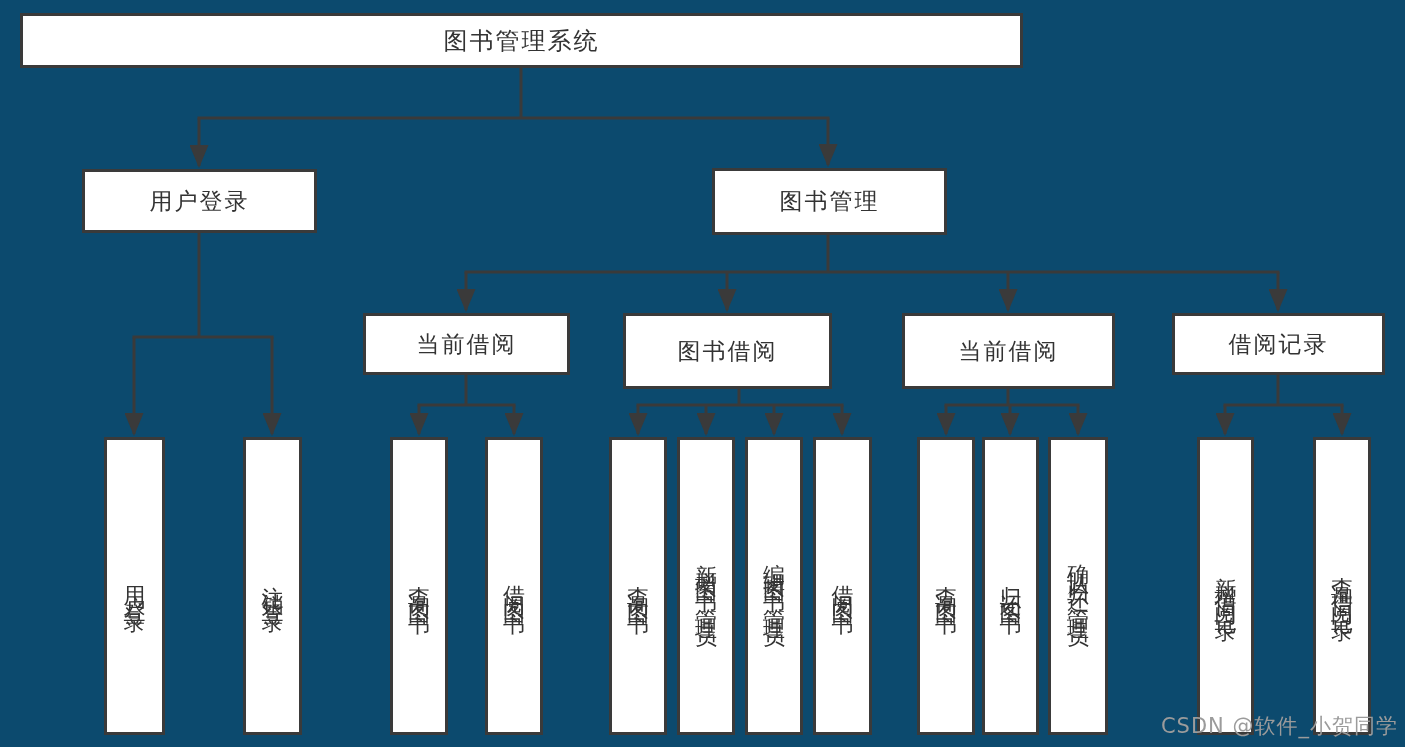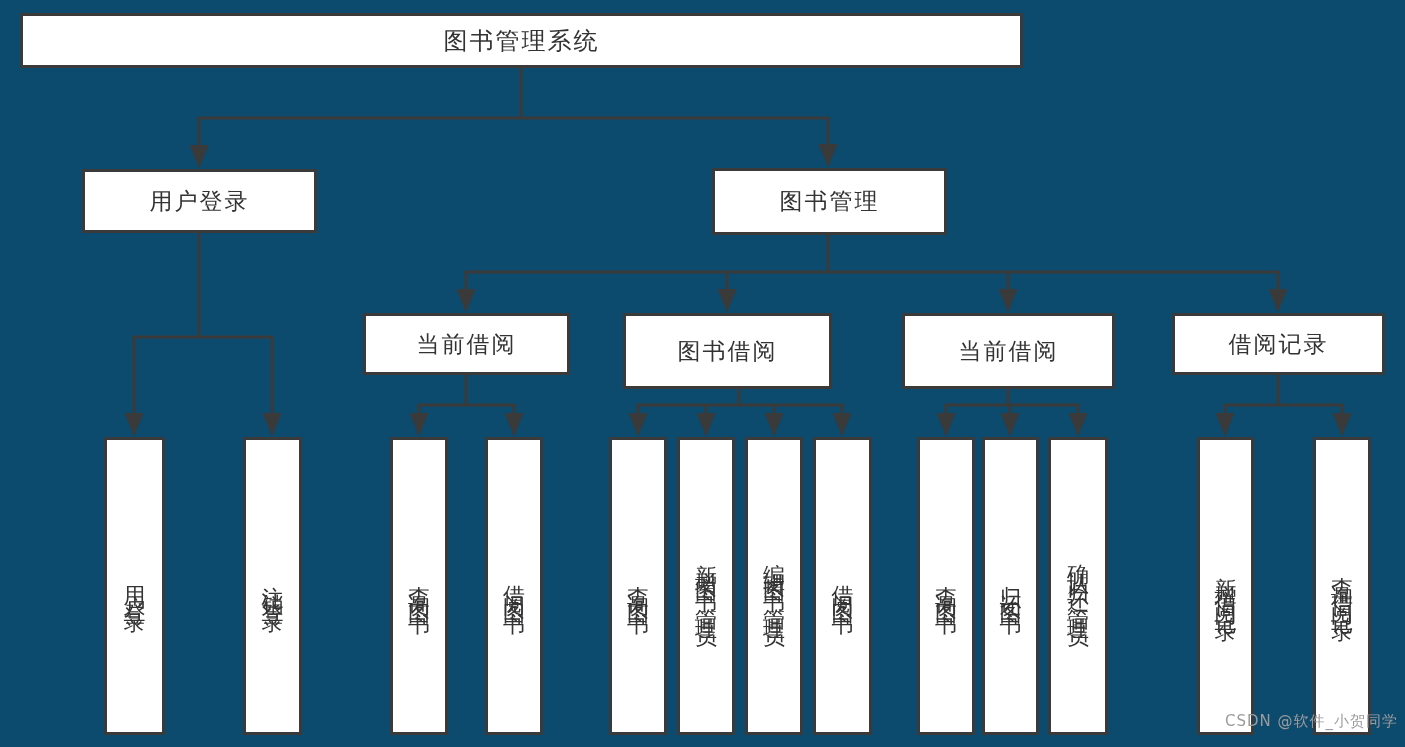--- a/index.html
+++ b/index.html
@@ -39,21 +39,21 @@
     text-orientation: mixed;
     font-size: 22px;
     letter-spacing: 9px;
     line-height: 1;
     color: #333333;
   }
   .watermark {
     position: absolute;
     right: 7px;
     top: 712px;
-    font-size: 15px;
+    font-size: 21px;
     letter-spacing: 1px;
     color: #9b9b9b;
     z-index: 5;
     white-space: nowrap;
   }
 </style>
 </head>
 <body>
 
 <div class="canvas">

